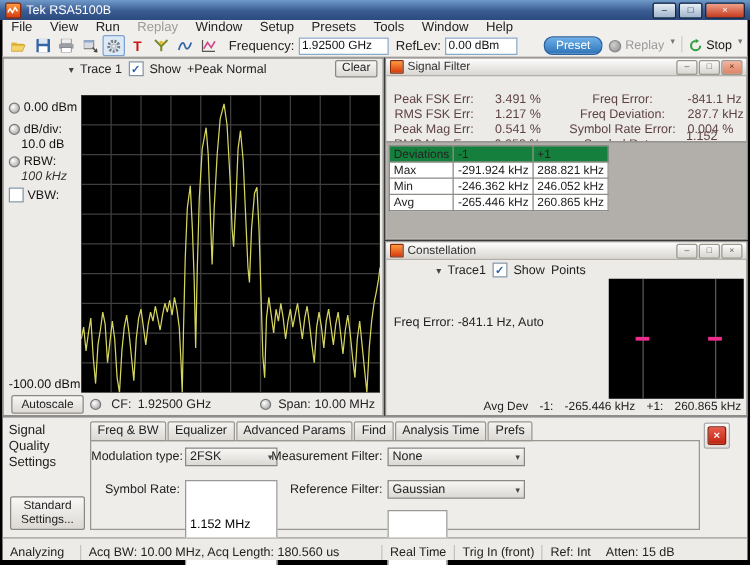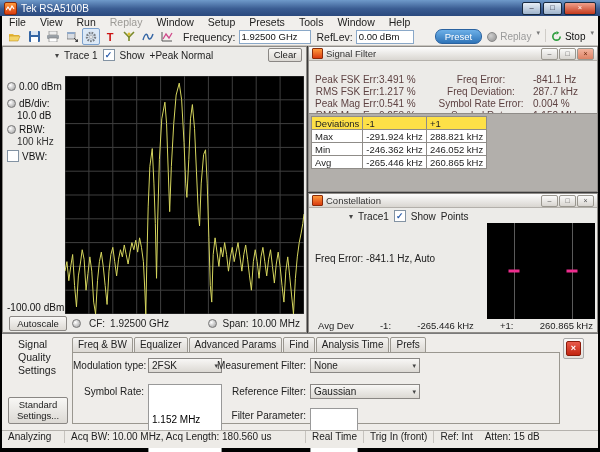--- a/index.html
+++ b/index.html
@@ -54,55 +54,55 @@
   .cb .tick{color:#2a5caa;font-size:9px;line-height:9px;font-weight:bold}
   .btn{border:1px solid #8a8784;border-radius:2px;background:linear-gradient(#f8f7f5,#dcd9d4);text-align:center;color:#222}
   .clearbtn{margin-left:auto;width:32px;height:12px;font-size:9.5px;line-height:12px}
 
   
   .specbody{position:absolute;top:29px;left:0;right:0;bottom:18px;display:flex}
   .sidebar{width:62px;position:relative;font-size:10px;color:#111}
   .side-item{position:absolute;left:4px;display:flex;align-items:center;white-space:nowrap}
   .knob{width:7px;height:7px;border-radius:50%;background:radial-gradient(circle at 35% 35%,#fff,#999);
     border:1px solid #777;display:inline-block;margin-right:3px;flex:none}
-  .italic{color:#333}
+  .italic{font-style:italic;color:#333}
   .plot{flex:1;background:#000;margin-right:2px;position:relative}
   .plot svg{position:absolute;inset:0;width:100%;height:100%}
   .specbottom{position:absolute;left:0;right:0;bottom:0;height:18px;display:flex;align-items:center;
     font-size:10px;gap:5px;padding:0 6px;box-sizing:border-box}
   .autoscale{width:56px;height:13px;font-size:9.5px;line-height:13px}
   .spangrp{margin-left:auto;display:flex;align-items:center;gap:3px}
 
   
   .sqmetrics{position:absolute;top:26px;left:0;right:0;font-size:10px;color:#5e4242}
   .sqrow{display:flex;height:12px;align-items:center}
   .m-l1{width:70px;text-align:right}
-  .m-v1{width:54px;margin-left:0}
+  .m-v1{width:54px;margin-left:17px}
   .m-l2{width:96px;text-align:center}
   .m-v2{margin-left:4px}
   .devarea{position:absolute;top:66px;left:0;right:0;bottom:0;background:#b2afab;border-top:1px solid #8f8c88;padding:2px 0 0 2px;box-sizing:border-box}
   table.dev{border-collapse:collapse;font-size:9.5px}
   .dev th,.dev td{border:1px solid #8f8c88;height:12px;padding:0 3px;font-weight:normal;text-align:left;white-space:nowrap}
-  .dev th{background:#fde047;color:#222}
+  .dev th{background:#15803d;color:#222}
   .dev td{background:#fff;color:#222}
   .dev .c0{width:34px}.dev .c1{width:50px}.dev .c2{width:52px}
 
   
   .conbody{position:absolute;top:29px;left:0;right:0;bottom:13px}
   .freqerr{position:absolute;left:6px;top:30px;font-size:10px;color:#222}
   .conplot{position:absolute;right:2px;top:0;width:108px;bottom:0;background:#000;overflow:hidden}
   .con-vline{position:absolute;top:0;bottom:0;width:1px;background:#5a5a5a}
   .con-marker{position:absolute;width:11px;height:3px;background:#ee2d8e;transform:translate(-50%,-50%)}
-  .conbottom{position:absolute;left:0;right:4px;bottom:0;height:13px;display:flex;justify-content:space-between;
+  .conbottom{position:absolute;left:0;right:4px;bottom:0;height:13px;display:flex;justify-content:flex-end;
     align-items:center;font-size:9.5px;color:#222}
   .conbottom span{margin-left:9px}
 
   
   .settings{left:2px;top:333px;width:596px;height:97px;background:#efedea;border-top:1px solid #7a7a7a;box-sizing:border-box}
-  .sqset-label{position:absolute;left:16px;top:4px;width:62px;font-size:10.5px;line-height:1.25;color:#222}
+  .sqset-label{position:absolute;left:5px;top:4px;width:62px;font-size:10.5px;line-height:1.25;color:#222}
   .tabs{position:absolute;left:70px;top:3px;display:flex;align-items:flex-end;font-size:10px;z-index:2}
   .tab{padding:1px 5px;background:linear-gradient(#f4f3f1,#dcd9d4);border:1px solid #9a9790;
     border-radius:2px 2px 0 0;margin-right:1px;height:12px;line-height:12px;white-space:nowrap}
   .tab.active{background:#f2f0ed;height:14px;line-height:14px;border-bottom:1px solid #f2f0ed;margin-bottom:-1px}
   .tabbox{position:absolute;left:70px;top:18px;width:486px;bottom:6px;border:1px solid #9a9790}
   .flabel{position:absolute;text-align:right;font-size:10px;line-height:15px;color:#222;white-space:nowrap}
   .fctl{position:absolute;height:15px;box-sizing:border-box}
   .dd{border:1px solid #8a8784;background:linear-gradient(#f8f7f5,#dcd9d4);display:flex;align-items:center;
     font-size:10px;padding:0 3px}
   .dd .txt{flex:1;white-space:nowrap;overflow:hidden}
@@ -110,21 +110,21 @@
   .sfield{border:1px solid #999;background:#fff;font-size:10px;padding:0 3px;font-family:inherit;width:100%;height:100%;box-sizing:border-box}
   .stdbtn{position:absolute;left:6px;bottom:6px;width:58px;height:25px;font-size:9.5px;line-height:1.15;
     display:flex;align-items:center;justify-content:center}
   .closeset{position:absolute;right:14px;top:4px;width:19px;height:19px;border:1px solid #aaa;border-radius:2px;
     background:linear-gradient(#fafafa,#e2dfda);display:flex;align-items:center;justify-content:center}
   .xsq{width:13px;height:13px;background:linear-gradient(#e85a4a,#c22510);border:1px solid #8a1a0a;border-radius:2px;
     color:#fff;font-size:9px;line-height:12px;text-align:center;font-weight:bold}
 
   
   .statusbar{left:2px;top:430px;width:596px;height:18px;background:#edebe7;border-top:1px solid #b5b2ad;
-    display:flex;align-items:flex-start;font-size:10px;color:#222;box-sizing:border-box}
+    display:flex;align-items:flex-end;font-size:10px;color:#222;box-sizing:border-box}
   .scell{padding:0 6px;white-space:nowrap}
   .scell.state{width:50px}
   .scell.acq{width:228px}
   .sdiv{width:1px;height:12px;background:#c6c3be}
 </style>
 </head>
 <body>
 
 <div class="abs titlebar">
   <span class="appicon">
@@ -439,21 +439,20 @@
       <span class="txt">None</span>
         <span class="dd-a">▾</span>
     </div>
     <span class="flabel" style="left:0;top:31px;width:71px">Symbol Rate:</span>
     <input class="fctl sfield" style="left: 75px; top: 31px; width: 74px;" value="1.152 MHz">
     <span class="flabel" style="left:136px;top:31px;width:97px">Reference Filter:</span>
     <div class="fctl dd" style="left:237px;top:31px;width:110px">
       <span class="txt">Gaussian</span>
         <span class="dd-a">▾</span>
     </div>
-    <span class="flabel" style="left:136px;top:55px;width:97px">Filter Parameter:</span>
     <input class="fctl sfield" style="left: 237px; top: 55px; width: 48px;" value="0.500">
   </div>
   <span class="btn stdbtn">Standard Settings...</span>
   <span class="closeset">
     <span class="xsq">×</span>
   </span>
 </div>
 
 <div class="abs statusbar">
   <span class="scell state">Analyzing</span>

